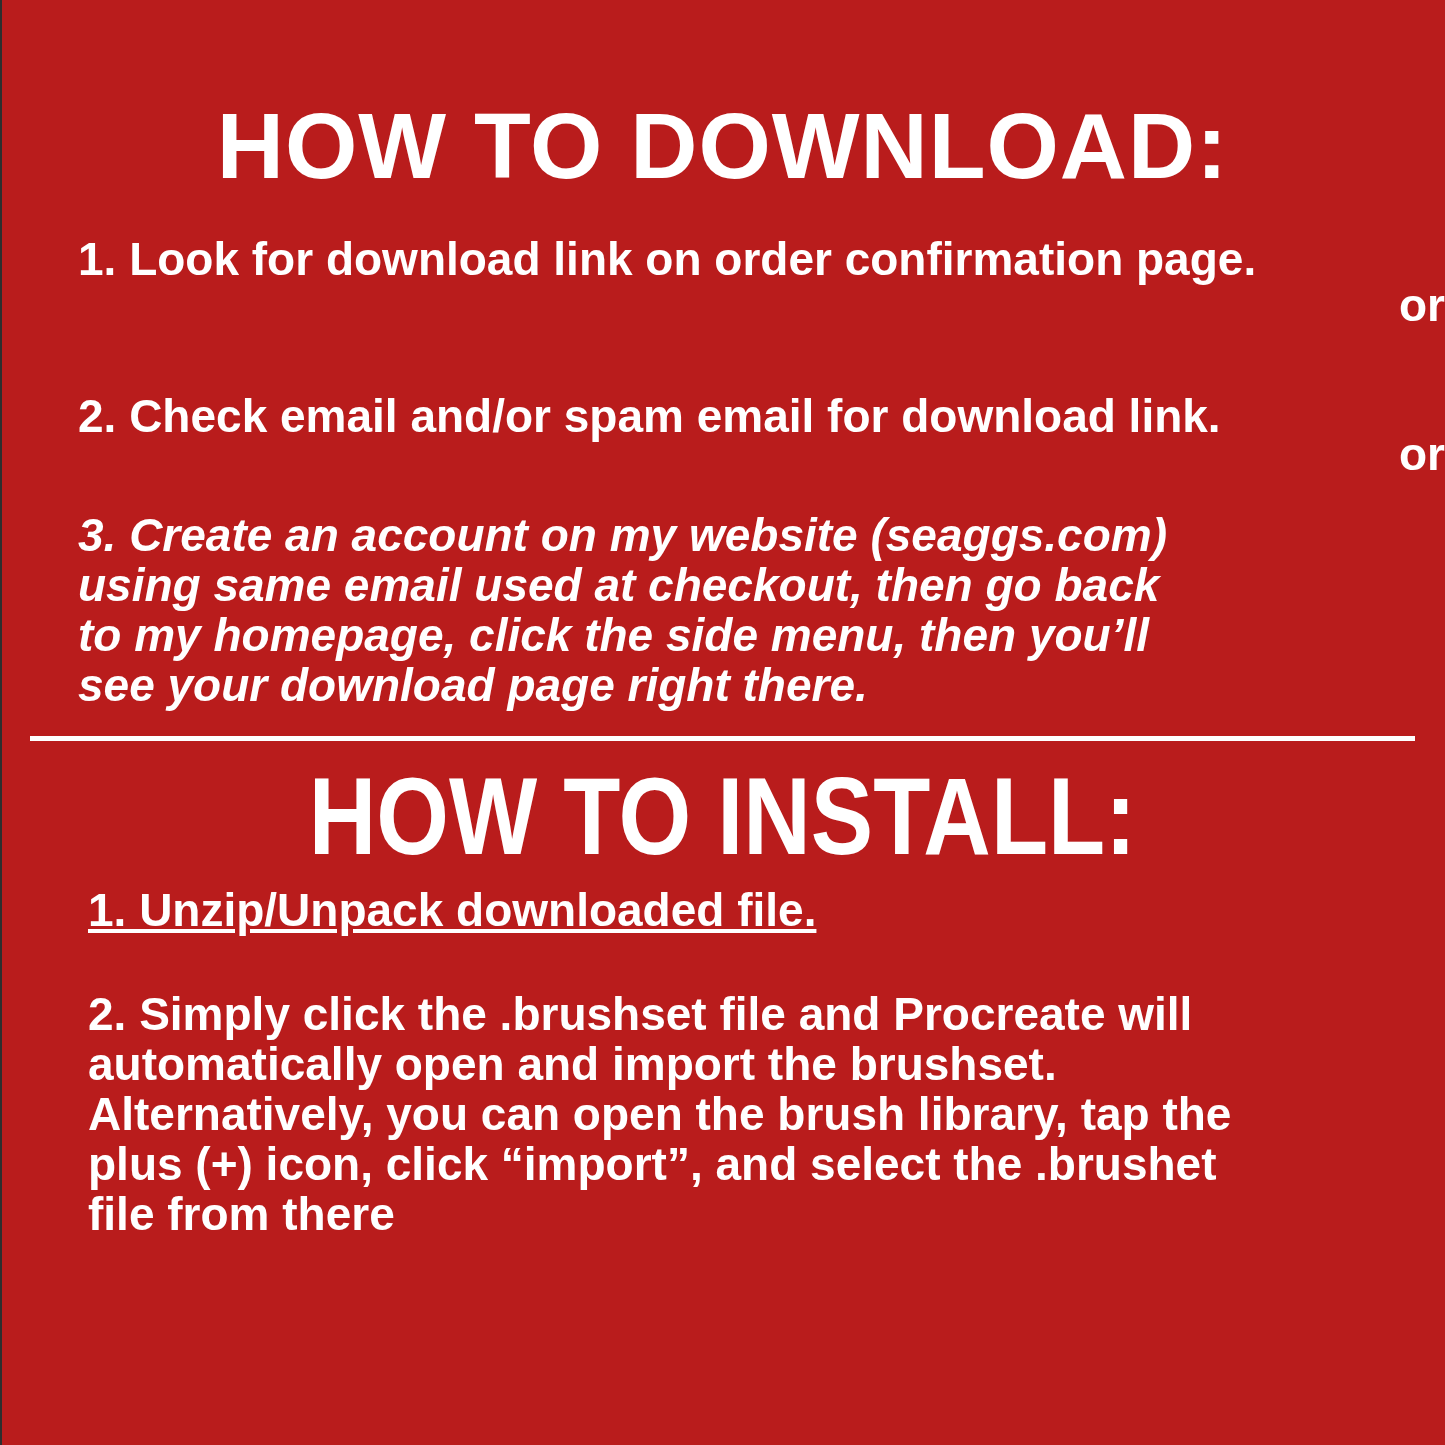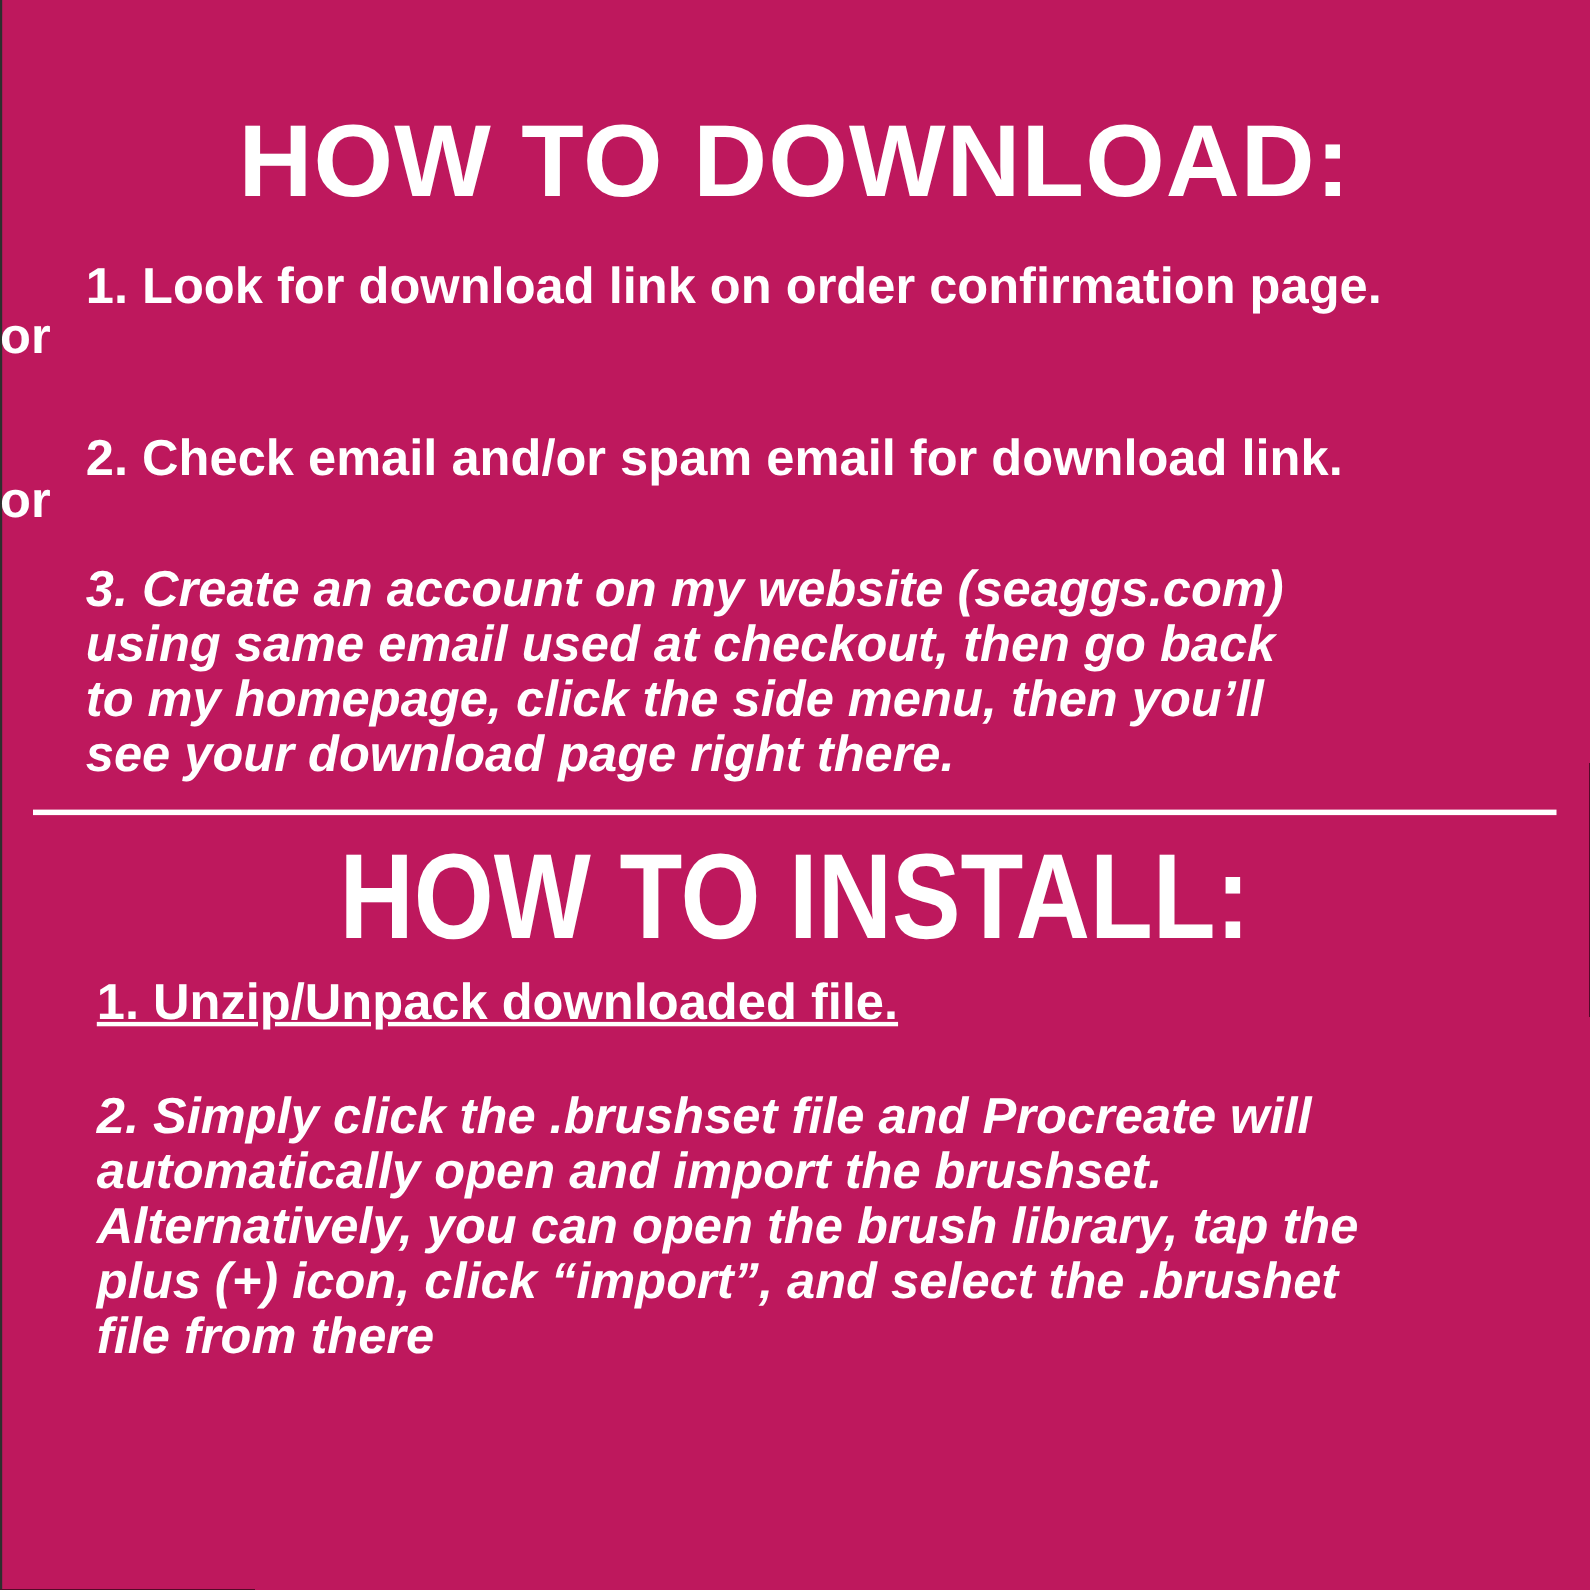--- a/index.html
+++ b/index.html
@@ -1,19 +1,19 @@
 <!DOCTYPE html>
 <html><head>
 <meta charset="utf-8">
 <style>
   html,body{margin:0;padding:0;background:#000;}
   .page{
     position:relative;
     width:1445px;height:1445px;
-    background:#be185d;
+    background:#b91c1c;
     color:#ffffff;
     font-family:"Liberation Sans",sans-serif;
     font-weight:bold;
     overflow:hidden;
   }
   .edge-line{
     position:absolute;left:0;top:0;width:2px;height:100%;
     background:#2e2e2e;
   }
   .big-title{
@@ -30,39 +30,39 @@
     letter-spacing:0px;
   }
   .step{
     position:absolute;
     font-size:46px;line-height:50px;
     white-space:pre-line;
     letter-spacing:0px;
   }
   .or-sep{
     position:absolute;left:0;width:100%;
-    text-align:left;
+    text-align:right;
     font-size:46px;line-height:50px;
   }
   .divider{
     position:absolute;
     left:30px;top:736px;
     width:1385px;height:5px;
     background:#ffffff;
   }
   
   .pos-dl-title{top:100px;}
   .pos-dl-step1{top:210px;left:78px;margin-top:24px;}
   .pos-dl-or1{top:280px;}
   .pos-dl-step2{top:359px;left:78px;margin-top:32px;}
   .pos-dl-or2{top:429px;}
   .pos-dl-step3{top:510px;left:78px;font-style:italic;}
   .pos-in-title{top:761px;}
   .pos-in-step1{top:885px;left:88px;text-decoration:underline;}
-  .pos-in-step2{top:989px;left:88px;font-style:italic;}
+  .pos-in-step2{top:989px;left:88px;}
 </style>
 </head>
 <body>
 
 <div class="page">
 
   <div class="edge-line"></div>
 
   <div class="big-title pos-dl-title">HOW TO DOWNLOAD:</div>
 

